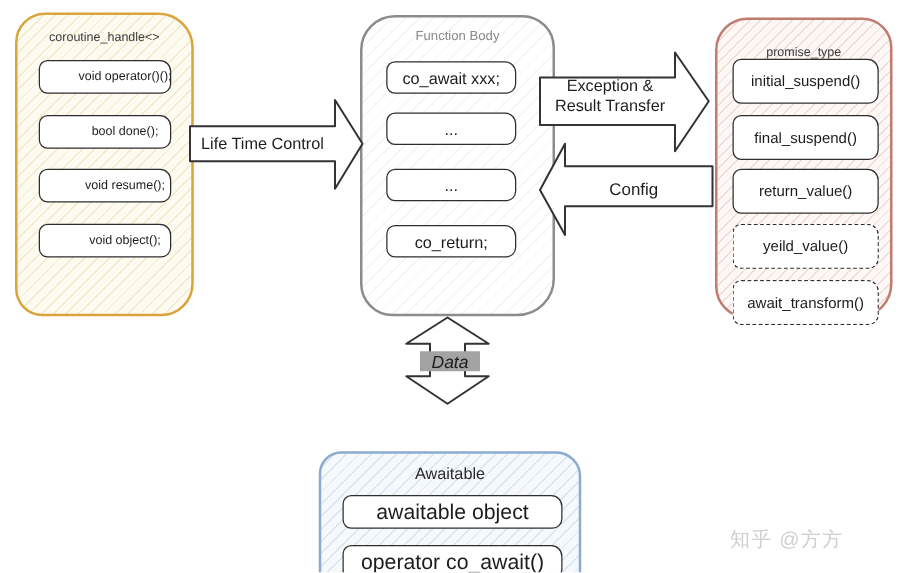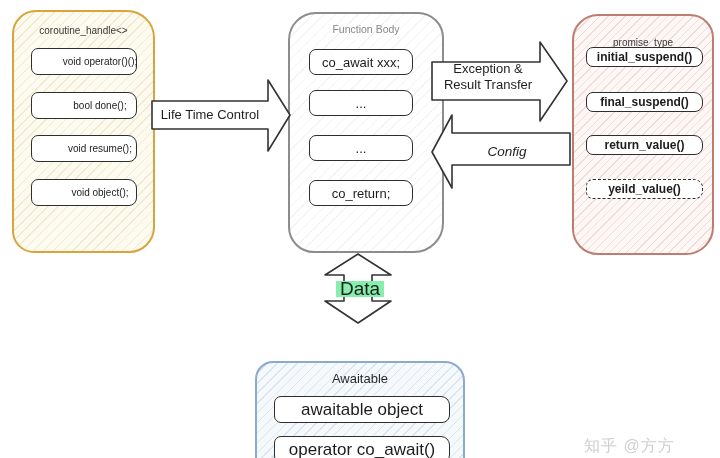--- a/index.html
+++ b/index.html
@@ -47,36 +47,36 @@
   
   .ibox {
     position:absolute; box-sizing:border-box; background:#ffffff;
     border:1.6px solid #2e2e2e; border-radius:7px 9px 8px 7px;
     display:flex; align-items:center; justify-content:center;
     white-space:nowrap; color:#1c1c1c;
   }
   .ibox.dashed { border-style:dashed; }
   .panel-coroutine .ibox { left:17px; width:106px; height:27px; font-size:10px;padding-left:32px; }
   .panel-function  .ibox { left:19px; width:104px; height:26px; font-size:13px; }
-  .panel-promise   .ibox { left:12px; width:117px; height:20px; font-size:12px;font-weight:bold; }
+  .panel-promise   .ibox { left:12px; width:117px; height:36px; font-size:12px; }
   .panel-awaitable .ibox { left:17px; width:176px; height:27px; font-size:17px; }
 
   
   svg.arrows { position:absolute; left:0; top:0; pointer-events:none; }
   svg.arrows polygon { fill:#ffffff; stroke:#333333; stroke-width:1.6; stroke-linejoin:round; }
 
   .arrow-label {
     position:absolute; text-align:center; color:#1e1e1e;
     font-size:13px; line-height:16px; white-space:nowrap;
   }
-  .label-data { background:#86efac; padding:0 2px; font-size:19px; }
+  .label-data { background:#a3a3a3; padding:0 2px; font-size:14px;font-style:italic; }
 
   
   .watermark {
-    position:absolute; left:584px; top:436px; font-size:16px;
+    position:absolute; left:584px; top:422px; font-size:16px;
     color:#cfcfcf; letter-spacing:1px; white-space:nowrap;
   }
 </style>
 </head>
 <body>
 
 <div class="stage">
 
   <div class="panel panel-coroutine">
     <div class="panel-title">coroutine_handle&lt;&gt;</div>
@@ -93,20 +93,21 @@
     <div class="ibox" style="top:121px">...</div>
     <div class="ibox" style="top:166px">co_return;</div>
   </div>
 
   <div class="panel panel-promise">
     <div class="panel-title">promise_type</div>
     <div class="ibox" style="top:31px">initial_suspend()</div>
     <div class="ibox" style="top:76px">final_suspend()</div>
     <div class="ibox" style="top:119px">return_value()</div>
     <div class="ibox dashed" style="top:163px">yeild_value()</div>
+    <div class="ibox dashed" style="top:208px">await_transform()</div>
   </div>
 
   <div class="panel panel-awaitable">
     <div class="panel-title">Awaitable</div>
     <div class="ibox" style="top:33px">awaitable object</div>
     <div class="ibox" style="top:73px">operator co_await()</div>
   </div>
 
   <svg class="arrows" width="720" height="458" viewBox="0 0 720 458">
     <polygon points="152,101 268,101 268,80 290,115 268,151 268,129 152,129"></polygon>
@@ -115,19 +116,19 @@
     <polygon points="358,254 391,275 372,275 372,301 391,301 358,323 325,301 344,301 344,275 325,275"></polygon>
   </svg>
 
   <div class="arrow-label" style="left:150px; top:107px; width:120px;">Life Time Control</div>
 
   <div class="arrow-label" style="left:428px; top:61px; width:120px;">
     <div>Exception &amp;</div>
     <div>Result Transfer</div>
   </div>
 
-  <div class="arrow-label" style="left:455px; top:144px; width:104px; font-size:13.5px;font-style:italic;">Config</div>
+  <div class="arrow-label" style="left:455px; top:144px; width:104px; font-size:13.5px;">Config</div>
 
   <div class="arrow-label label-data" style="left:336px; top:281px; width:44px;">Data</div>
 
   <div class="watermark">知乎 @方方</div>
 
 </div>
 
 </body></html>

